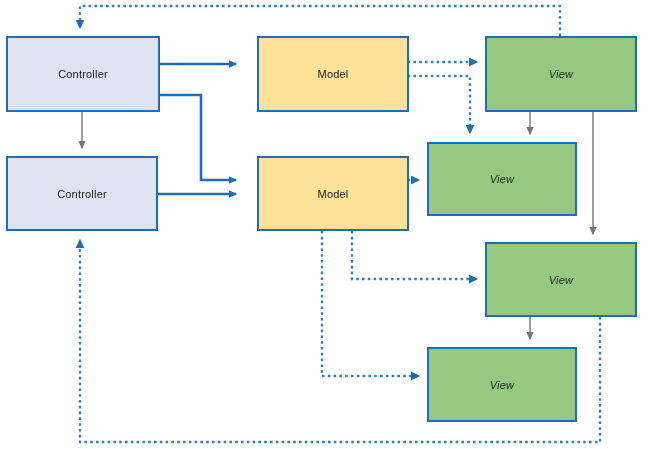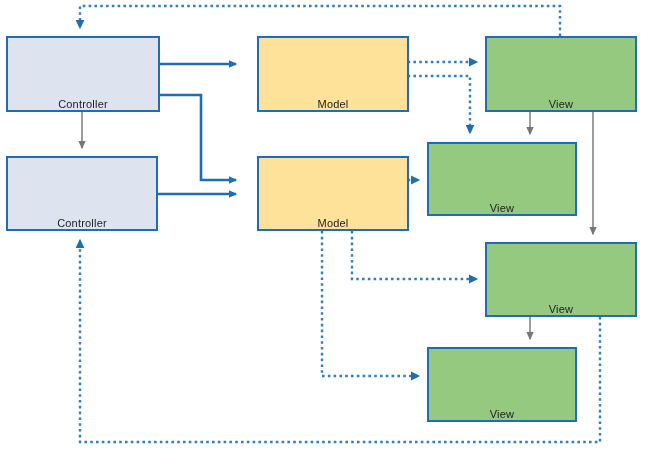--- a/index.html
+++ b/index.html
@@ -22,36 +22,37 @@
     left: 0;
     top: 0;
     width: 660px;
     height: 449px;
   }
   .node {
     position: absolute;
     box-sizing: border-box;
     border: 2px solid #1f6eb5;
     display: flex;
-    align-items: flex-end;
+    align-items: center;
     justify-content: center;
     font-size: 11px;
     color: #222222;
     letter-spacing: 0.2px;
     z-index: 3;
   }
   .node-controller {
     background: #dde4ef;
   }
   .node-model {
     background: #ffe299;
     margin-left: 13px;
   }
   .node-view {
     background: #94c97f;
+    font-style: italic;
   }
   .node-label {
     pointer-events: none;
   }
 </style>
 </head>
 <body>
 
 <div id="canvas">
 

